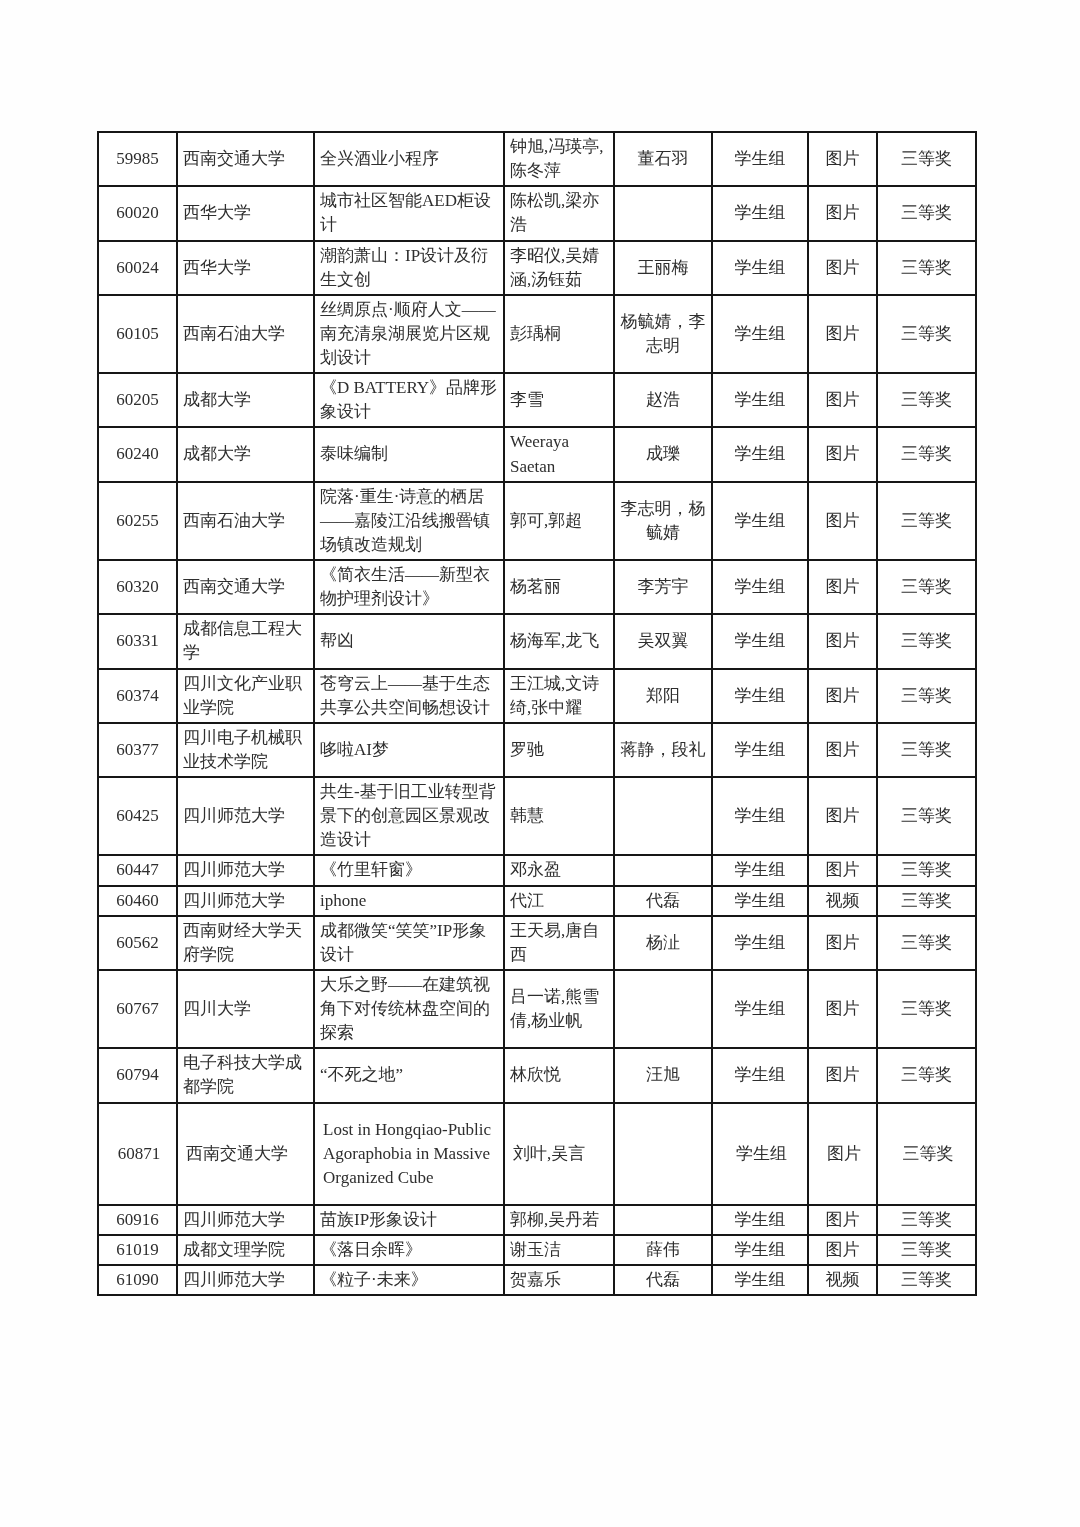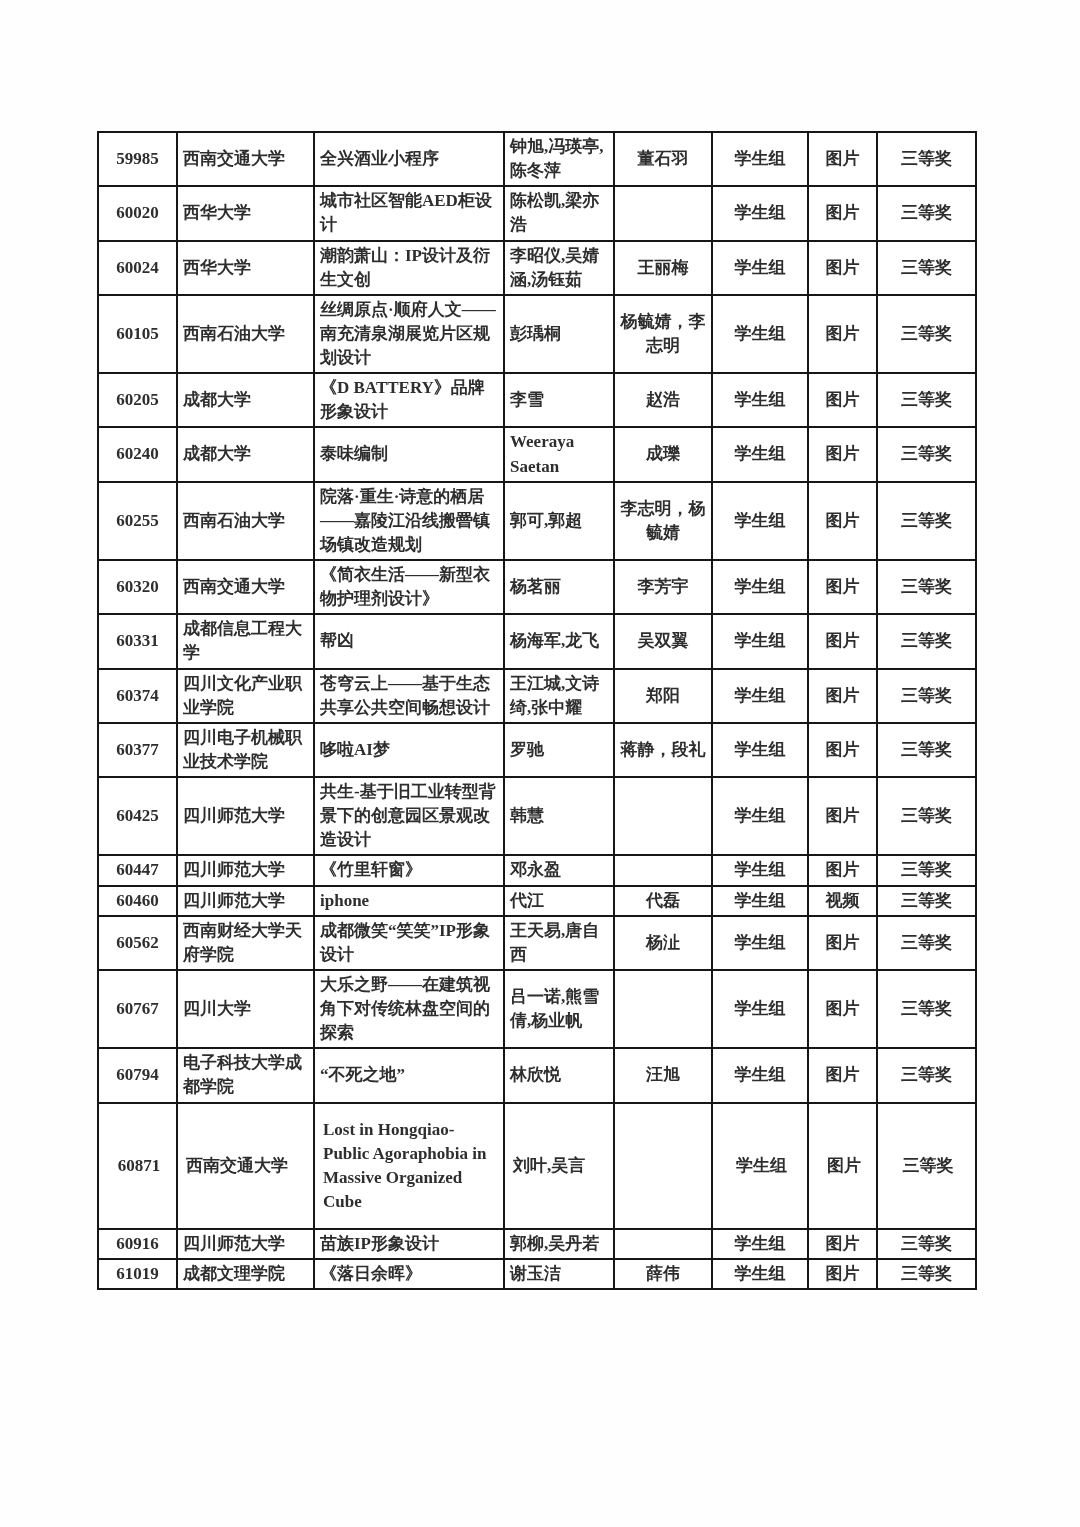--- a/index.html
+++ b/index.html
@@ -7,21 +7,20 @@
     padding: 0;
     background: #ffffff;
   }
   .page {
     position: relative;
     width: 1080px;
     height: 1527px;
     background: #fefefe;
     overflow: hidden;
     font-family: "Liberation Serif", "DejaVu Serif", serif;
-    font-weight: bold;
   }
   table.awards {
     position: absolute;
     left: 97px;
     top: 131px;
     width: 878px;
     border-collapse: collapse;
     table-layout: fixed;
     font-size: 17px;
     color: #2e2e2e;
@@ -254,15 +253,25 @@
         <tr>
           <td class="col-id">61019</td>
           <td class="col-university">成都文理学院</td>
           <td class="col-title">《落日余晖》</td>
           <td class="col-authors">谢玉洁</td>
           <td class="col-advisors">薛伟</td>
           <td class="col-group">学生组</td>
           <td class="col-type">图片</td>
           <td class="col-award">三等奖</td>
         </tr>
+        <tr>
+          <td class="col-id">61090</td>
+          <td class="col-university">四川师范大学</td>
+          <td class="col-title">《粒子·未来》</td>
+          <td class="col-authors">贺嘉乐</td>
+          <td class="col-advisors">代磊</td>
+          <td class="col-group">学生组</td>
+          <td class="col-type">视频</td>
+          <td class="col-award">三等奖</td>
+        </tr>
       </tbody>
   </table>
 </div>
 
 </body></html>

